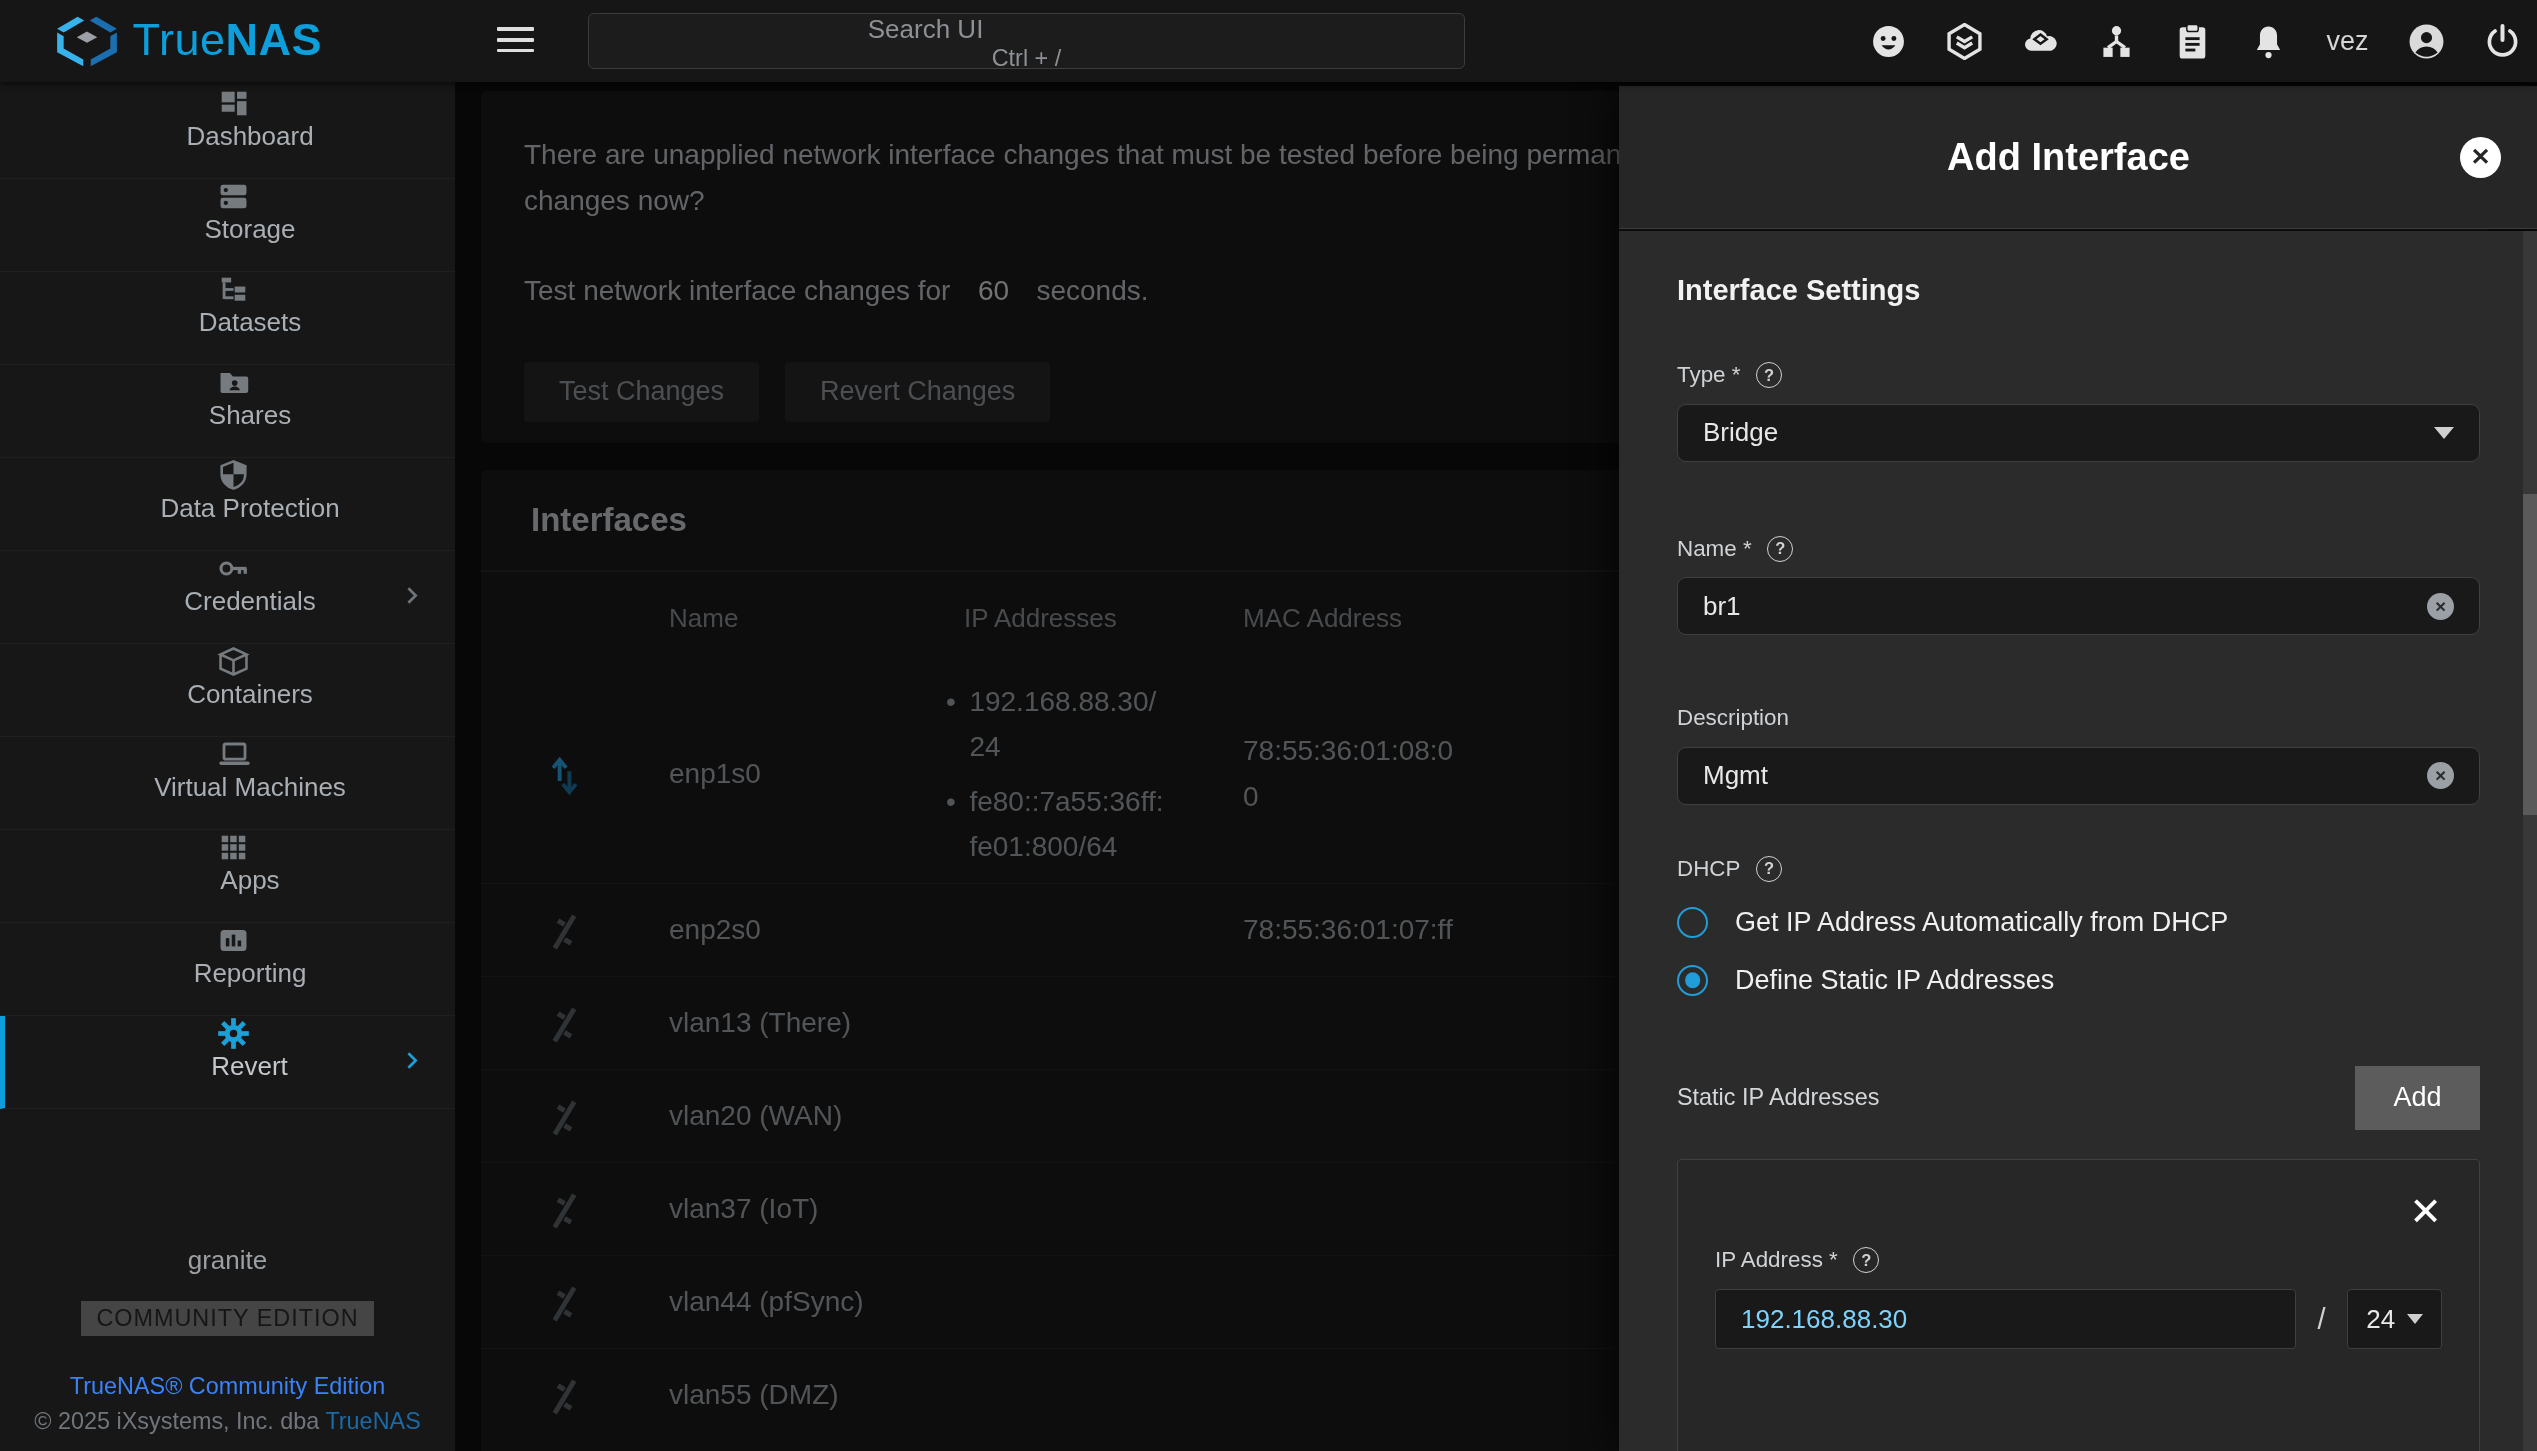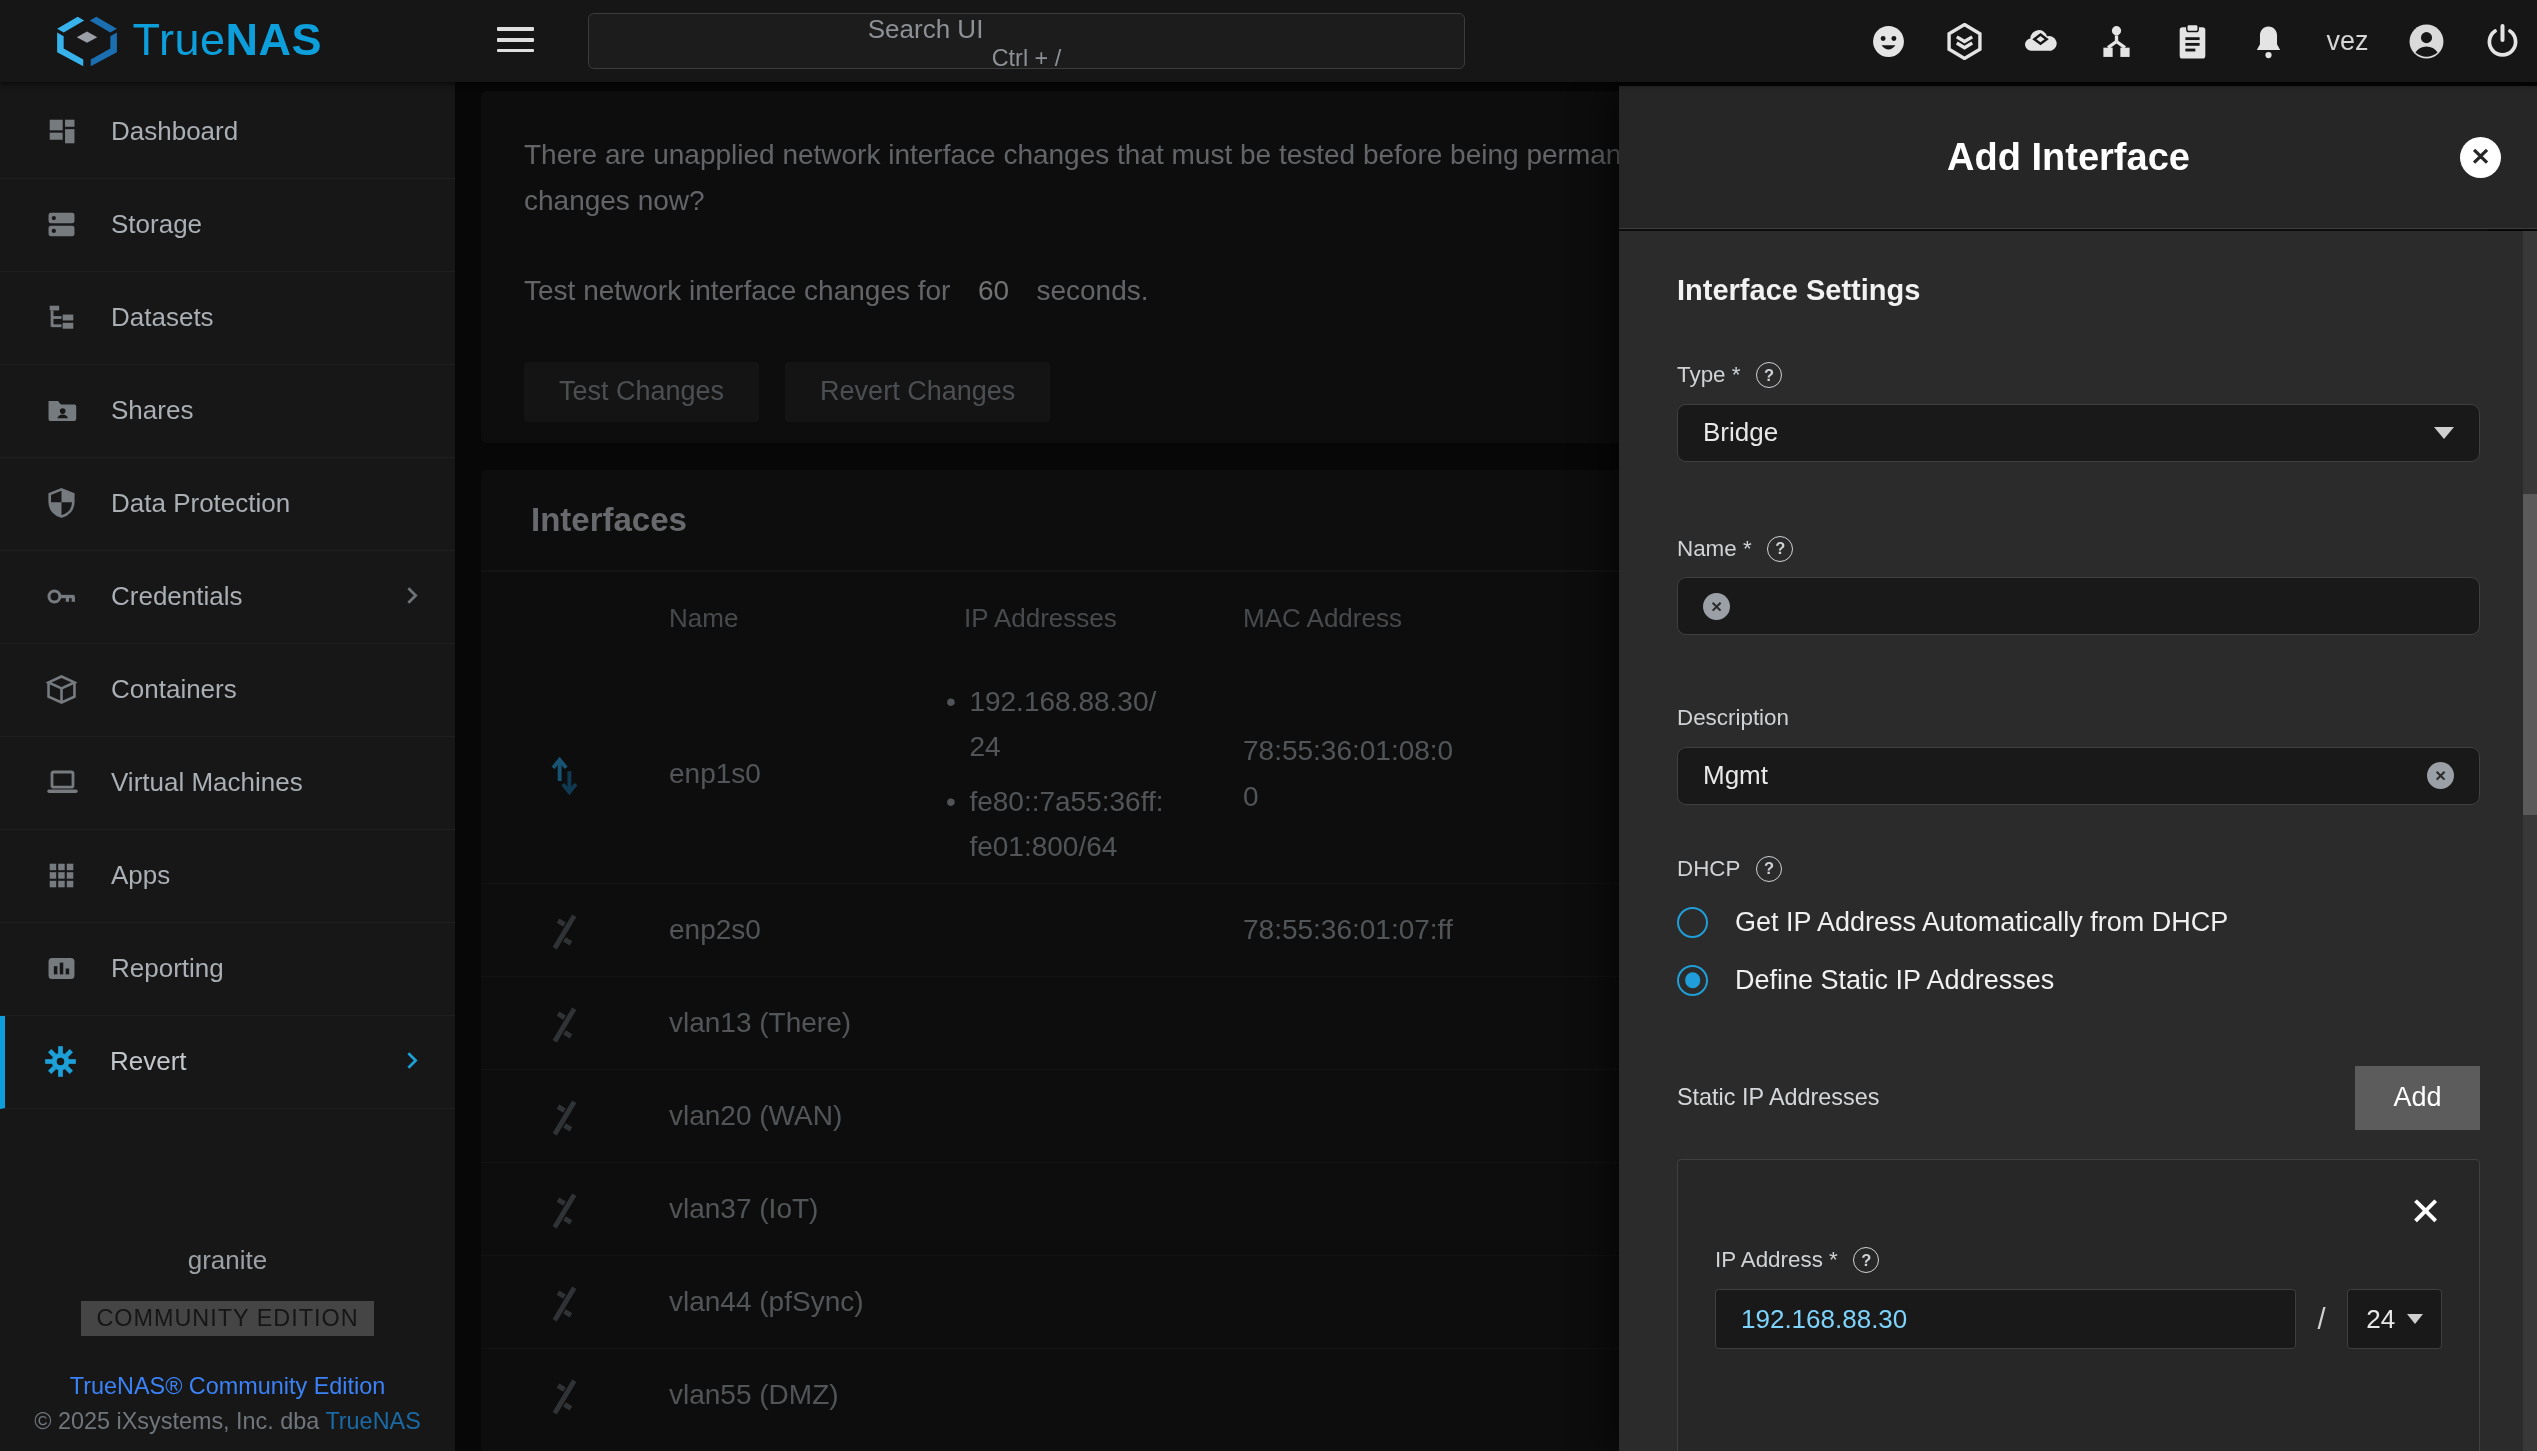--- a/index.html
+++ b/index.html
@@ -27,21 +27,21 @@
   .tb-user { color:#d6d6d6; font-size:27px; }
 
   
   .underlay { position:absolute; left:0; top:82px; width:2538px; height:1370px; overflow:hidden; }
   .dim { position:absolute; inset:0; background:rgba(0,0,0,.47); z-index:10; pointer-events:none; }
 
   
   .sidebar { position:absolute; left:0; top:0; width:455px; height:100%; background:#171717; }
   .nav { position:absolute; left:0; top:3.9px; width:100%; }
   .nav-item { position:relative; height:93px; display:flex; align-items:center; padding-left:45px;
-              border-bottom:1px solid #1f1f1f; cursor:pointer; }
+              border-bottom:1px solid #1f1f1f; cursor:pointer;flex-direction:column; }
   .nav-item .nicon { width:35px; height:35px; margin-right:31px; flex:0 0 auto; display:flex; align-items:center; }
   .nav-label { font-size:26px; color:#a9afb4; }
   .nav-chev { position:absolute; right:31px; top:32px; }
   .nav-item.active { border-left:5.8px solid #0c9fdc; padding-left:39px; }
   .nav-item.active .nav-label { color:#c2c7cc; }
   .side-foot { position:absolute; left:0; bottom:0; width:100%; text-align:center; }
   .hostname { font-size:26px; color:#9ba0a5; margin-bottom:25px; }
   .edition-badge { display:inline-block; background:#454545; color:#161616; font-size:23.4px;
                    letter-spacing:1px; padding:3.9px 15.6px; margin-bottom:37px; }
   .foot-line1 { font-size:23.4px; color:#3b82f6; margin-bottom:7.8px; }
@@ -498,20 +498,21 @@
       <div class="field">
         <span class="select-value">Bridge</span>
         <span class="caret"></span>
       </div>
 
       <div class="label-row mt-name">
         <span class="f-label">Name *</span>
         <span class="qicon">?</span>
       </div>
       <div class="field">
+        <input type="text" value="br1" style="">
         <span class="clear-btn">✕</span>
       </div>
 
       <div class="label-row mt-desc">
         <span class="f-label">Description</span>
       </div>
       <div class="field">
         <input type="text" value="Mgmt" style="">
         <span class="clear-btn">✕</span>
       </div>

